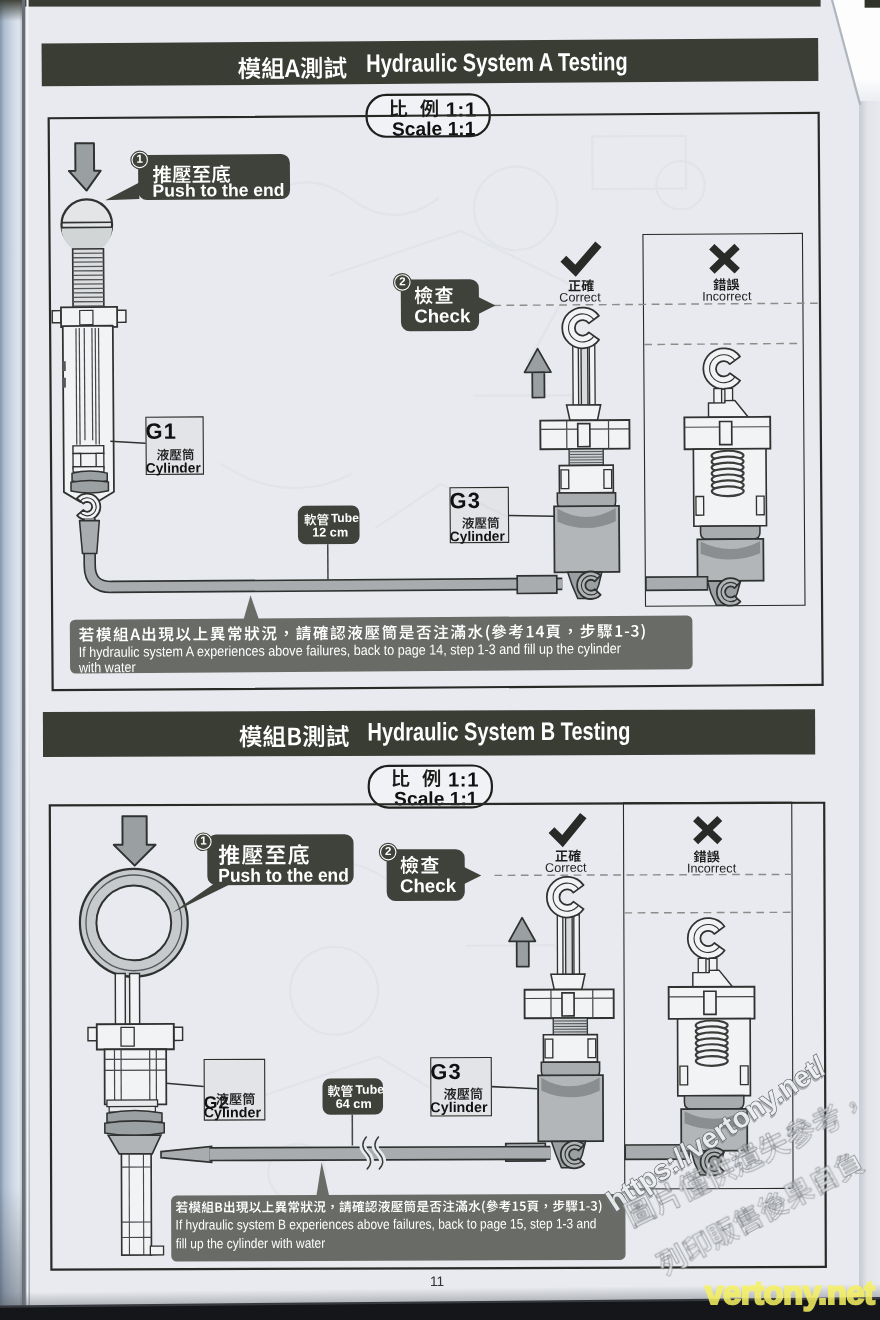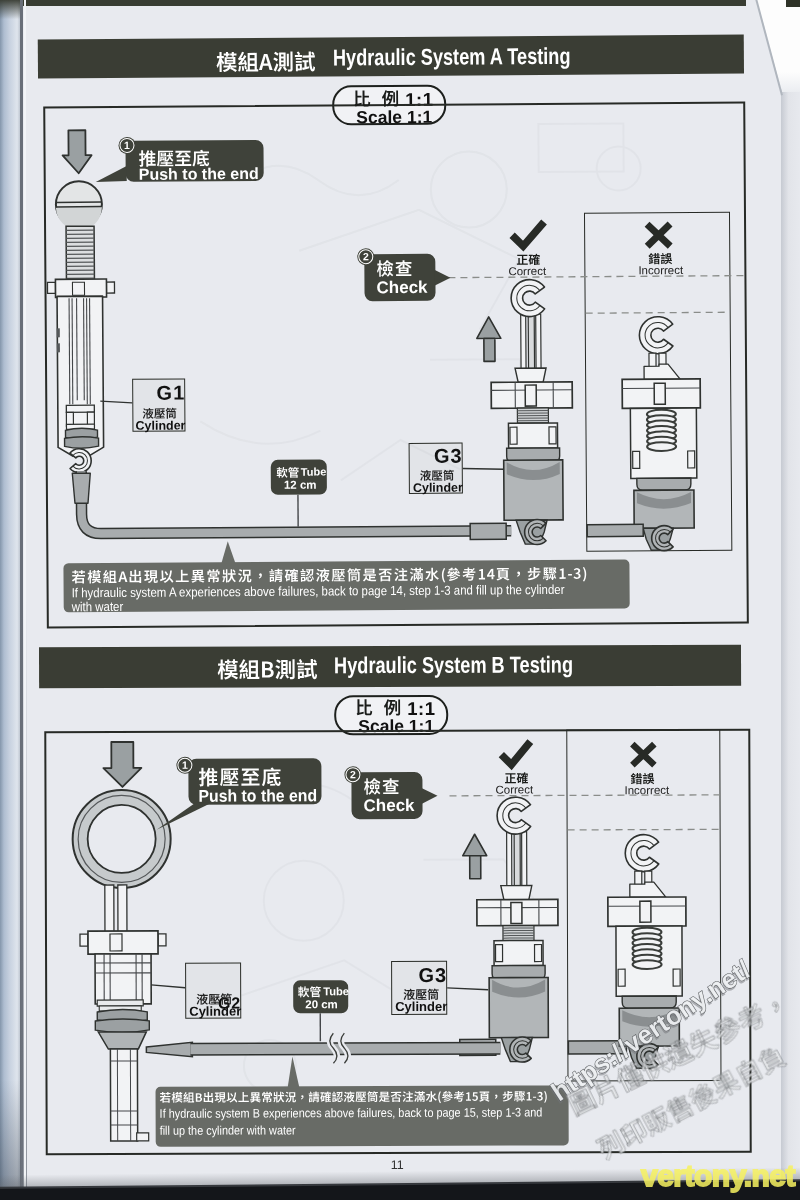--- a/index.html
+++ b/index.html
@@ -1,21 +1,21 @@
 <!DOCTYPE html>
 <html><head><meta charset="utf-8"><style>
 *{margin:0;padding:0;box-sizing:border-box}
 body{width:800px;height:1200px;overflow:hidden;background:#e8eaef;font-family:"Liberation Sans",sans-serif;position:relative}
 #rotA,#rotB{position:absolute;left:0;top:0;width:800px;height:1200px}
 #rotA{transform:rotate(-0.4deg);transform-origin:400px 360px}
 #rotB{transform:rotate(-0.2deg);transform-origin:400px 940px}
 .art,.wm{position:absolute;left:0;top:0}
 .t{position:absolute;white-space:nowrap;line-height:1.15}
 .bold{font-weight:bold}
-.ctr{text-align:right}
+.ctr{text-align:left}
 .bar{position:absolute;background:#3a3d34}
 .pill{position:absolute;background:#f1f2f5;border:2.5px solid #1d201d;border-radius:19px}
 .box{position:absolute;border:2px solid #272a26}
 .ibox{position:absolute;border:1.6px solid #272a26}
 .dk{position:absolute;background:#3f423a;border-radius:8px}
 .glabel{position:absolute;background:#e2e4e8;border:1.6px solid #2a2d28}
 .instr{position:absolute;background:#686b66;border-radius:5px}
 .badge{position:absolute;width:15px;height:15px;border-radius:50%;background:#3f423a;border:1.5px solid #fff;box-shadow:0 0 0 1px #3f423a;color:#fff;font-size:10.5px;font-weight:bold;text-align:center;line-height:12.5px}
 .edge{position:absolute}
 </style></head>
@@ -349,21 +349,21 @@
     <div class="t bold" style="left:199px;top:786px;font-size:17px;color:#fff;transform:scaleX(0.93);transform-origin:0 0">Push to the end</div>
     <div class="badge" style="left:178px;top:757px">1</div>
     <div class="dk" style="left:352px;top:772px;width:71px;height:47px"></div>
     <div class="t bold" style="left:364px;top:796px;font-size:17px;color:#fff">Check</div>
     <div class="badge" style="left:346px;top:767px">2</div>
     <div class="glabel" style="left:185px;top:962px;width:56px;height:56px"></div>
     <div class="t bold ctr" style="left:185px;top:994px;width:56px;font-size:16px;color:#111;letter-spacing:1px">G2</div>
     <div class="t bold ctr" style="left:185px;top:1004px;width:56px;font-size:13px;color:#111">Cylinder</div>
     <div class="dk" style="left:293px;top:980px;width:55px;height:33px;border-radius:7px"></div>
     <div class="t bold" style="left:323px;top:984.5px;font-size:11.2px;color:#fff">Tube</div>
-    <div class="t bold" style="left:305px;top:998px;font-size:11.5px;color:#fff">20 cm</div>
+    <div class="t bold" style="left:305px;top:998px;font-size:11.5px;color:#fff">64 cm</div>
     <div class="glabel" style="left:391px;top:961px;width:56px;height:54px"></div>
     <div class="t bold ctr" style="left:391px;top:964px;width:56px;font-size:20px;color:#111;letter-spacing:1px">G3</div>
     <div class="t bold ctr" style="left:391px;top:1000px;width:56px;font-size:13px;color:#111">Cylinder</div>
     <div class="instr" style="left:155px;top:1086px;width:413px;height:60px"></div>
     <div class="t" style="left:159px;top:1106px;font-size:12.5px;color:#fff;transform:scaleX(0.87);transform-origin:0 0">If hydraulic system B experiences above failures, back to page 15, step 1-3 and</div>
     <div class="t" style="left:159px;top:1122.5px;font-size:12.5px;color:#fff;transform:scaleX(0.87);transform-origin:0 0">fill up the cylinder with water</div>
     <div class="t" style="left:390px;top:1158px;font-size:12.5px;color:#333">11</div>
 <svg class="art" width="800" height="1200" viewBox="0 0 800 1200">
       <g transform="translate(218 677) scale(0.02150 -0.02150)" fill="#fff">
         <use href="#g6a21" x="0"></use>

